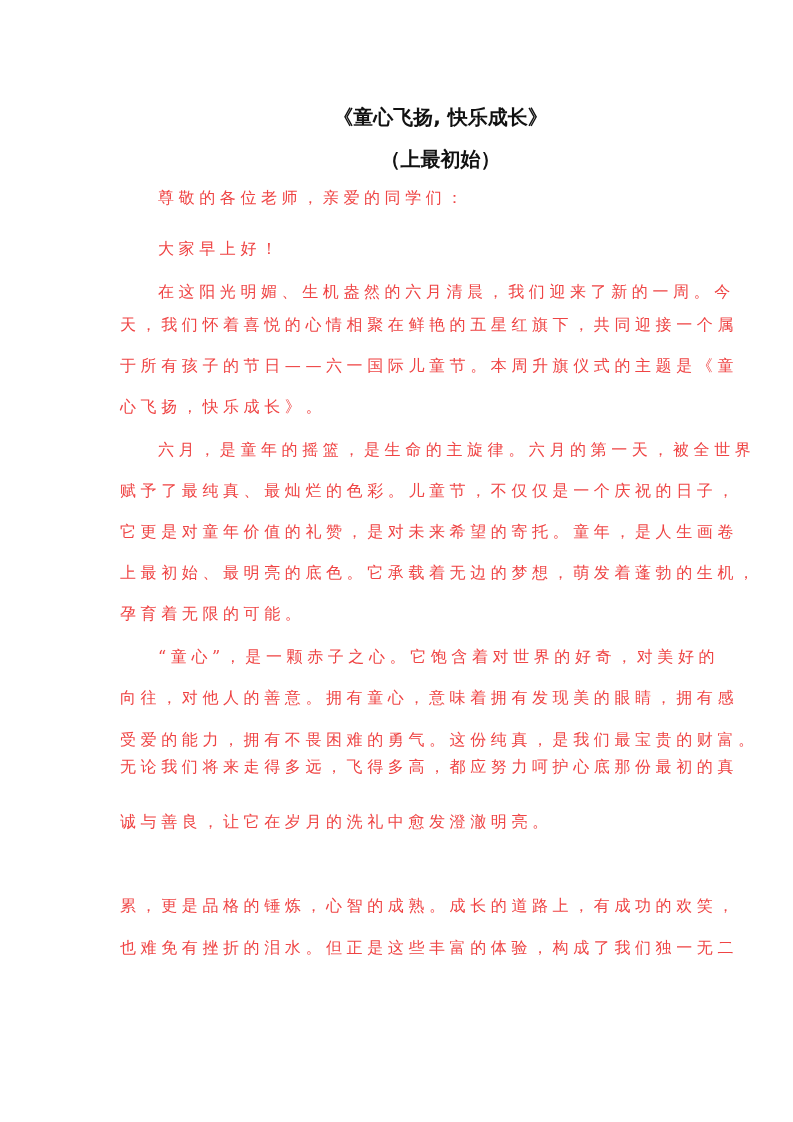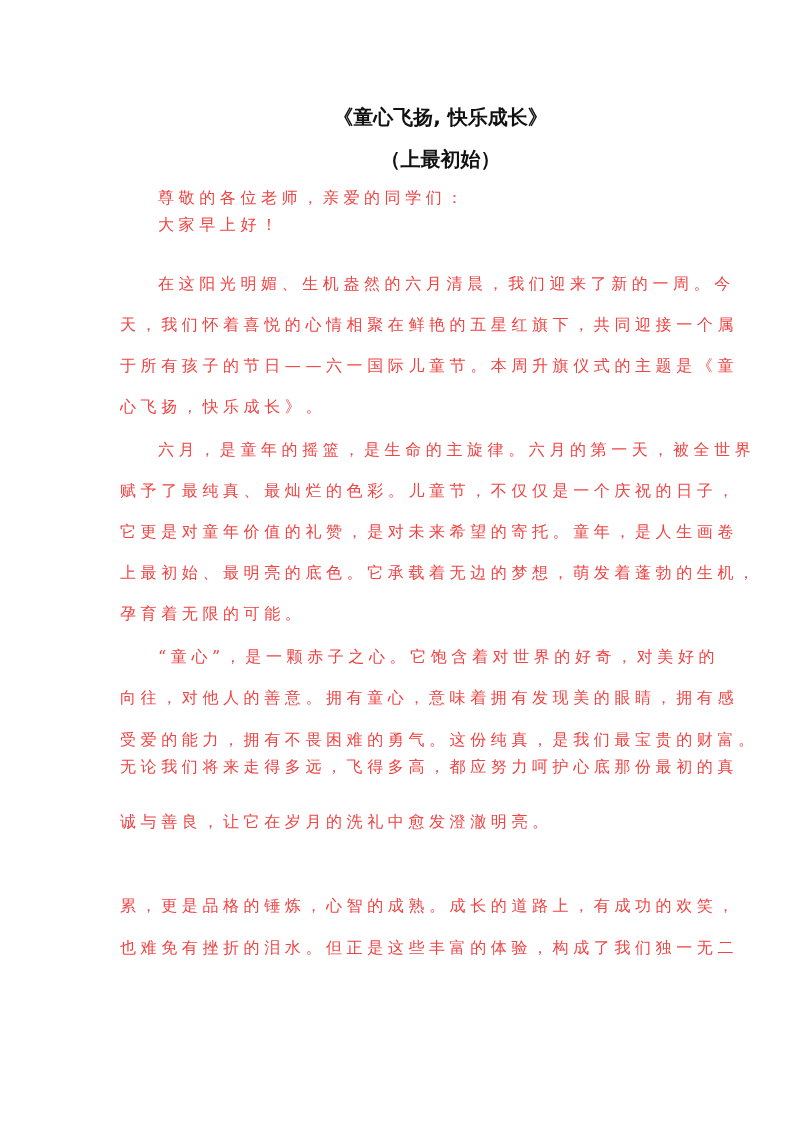--- a/index.html
+++ b/index.html
@@ -14,23 +14,23 @@
   .indent { left: 158px; }
 </style>
 </head>
 <body>
 
 <div class="page">
   <div class="title" style="top:104px">《童心飞扬, 快乐成长》</div>
   <div class="title" style="top:146px">（上最初始）</div>
 
   <div class="line indent" style="top:186px">尊敬的各位老师，亲爱的同学们：</div>
-  <div class="line indent" style="top:213px">大家早上好！</div>
+  <div class="line indent" style="top:237px">大家早上好！</div>
 
-  <div class="line indent" style="top:272px">在这阳光明媚、生机盎然的六月清晨，我们迎来了新的一周。今</div>
+  <div class="line indent" style="top:280px">在这阳光明媚、生机盎然的六月清晨，我们迎来了新的一周。今</div>
   <div class="line" style="top:313px">天，我们怀着喜悦的心情相聚在鲜艳的五星红旗下，共同迎接一个属</div>
   <div class="line" style="top:354px">于所有孩子的节日——六一国际儿童节。本周升旗仪式的主题是《童</div>
   <div class="line" style="top:395px">心飞扬，快乐成长》。</div>
 
   <div class="line indent" style="top:438px">六月，是童年的摇篮，是生命的主旋律。六月的第一天，被全世界</div>
   <div class="line" style="top:479px">赋予了最纯真、最灿烂的色彩。儿童节，不仅仅是一个庆祝的日子，</div>
   <div class="line" style="top:520px">它更是对童年价值的礼赞，是对未来希望的寄托。童年，是人生画卷</div>
   <div class="line" style="top:561px">上最初始、最明亮的底色。它承载着无边的梦想，萌发着蓬勃的生机，</div>
   <div class="line" style="top:602px">孕育着无限的可能。</div>
 

